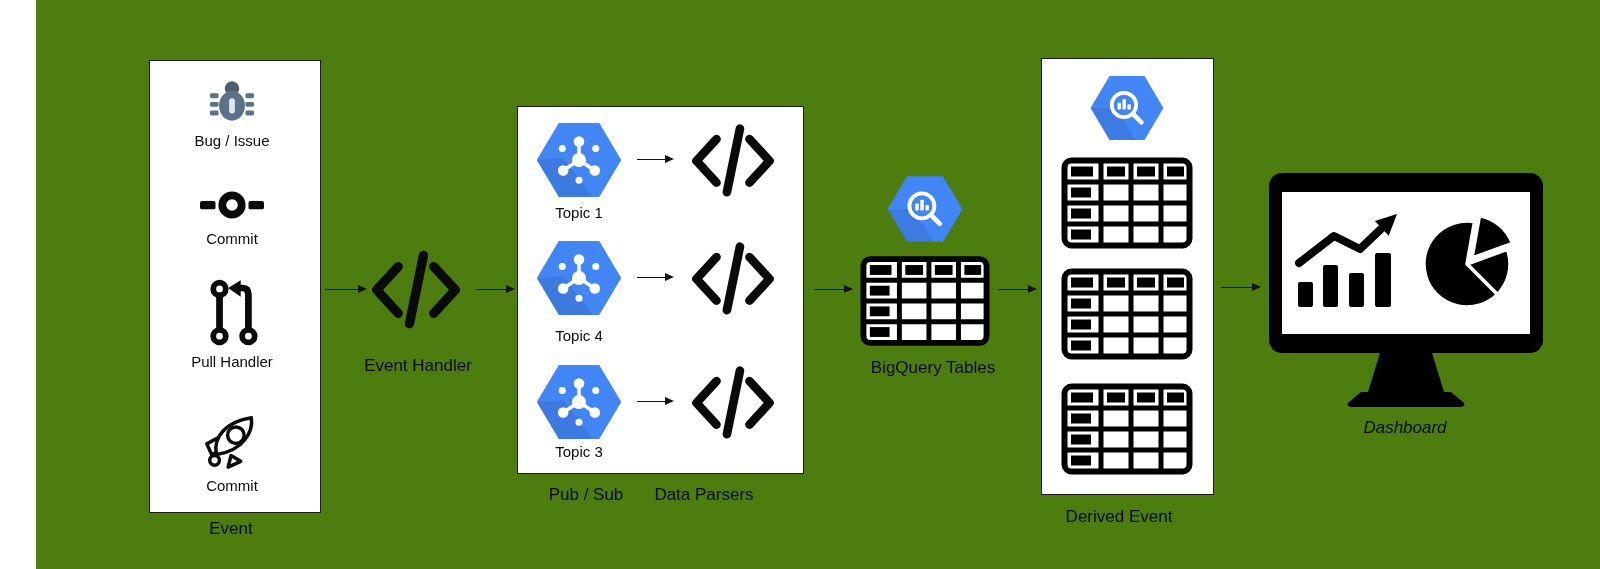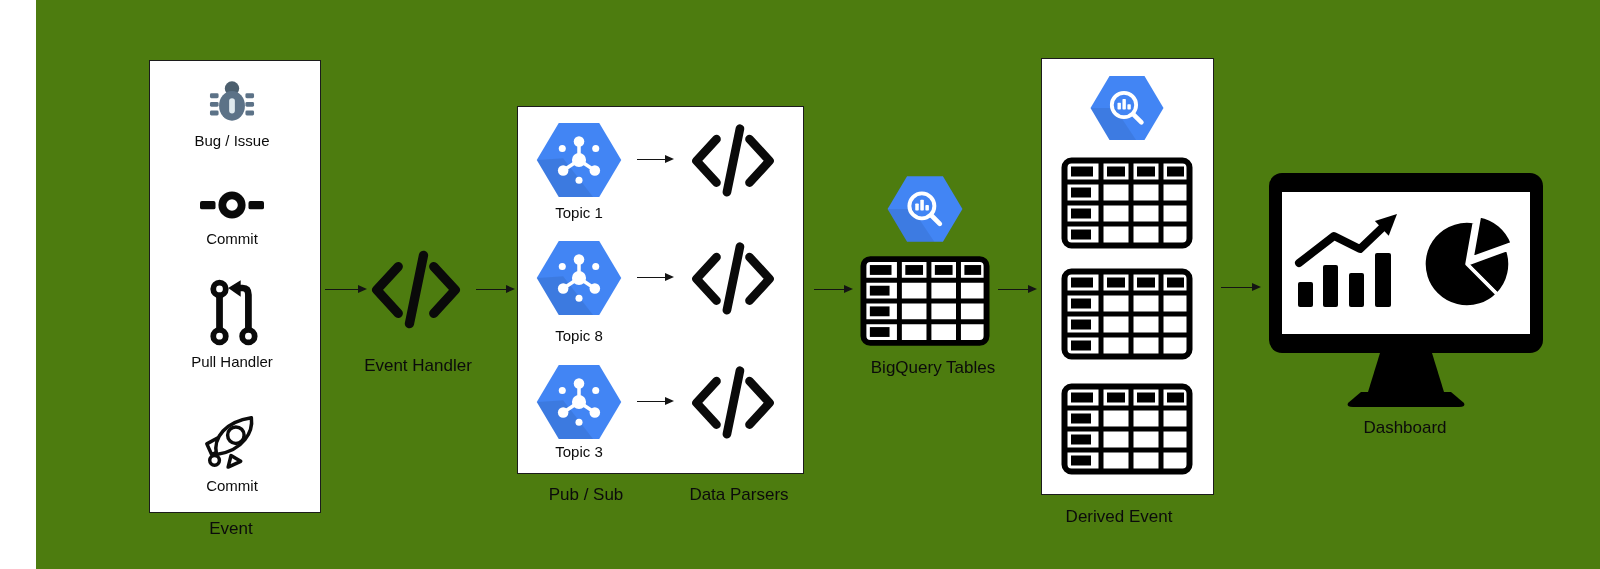--- a/index.html
+++ b/index.html
@@ -143,37 +143,37 @@
     </svg>
   <div class="lbl sm" style="left:453px;top:204px;width:180px;">Topic 1</div>
   <div class="arrow" style="left:601px;top:159px;width:28px;"></div>
   <svg class="abs" style="left:647px;top:120px;" width="100" height="80">
       <use href="#sym-code"></use>
     </svg>
 
   <svg class="abs" style="left:499px;top:239px;" width="88" height="78">
       <use href="#sym-pubsub"></use>
     </svg>
-  <div class="lbl sm" style="left:453px;top:327px;width:180px;">Topic 8</div>
+  <div class="lbl sm" style="left:453px;top:327px;width:180px;">Topic 4</div>
   <div class="arrow" style="left:601px;top:277px;width:28px;"></div>
   <svg class="abs" style="left:647px;top:238px;" width="100" height="80">
       <use href="#sym-code"></use>
     </svg>
 
   <svg class="abs" style="left:499px;top:363px;" width="88" height="78">
       <use href="#sym-pubsub"></use>
     </svg>
   <div class="lbl sm" style="left:453px;top:443px;width:180px;">Topic 3</div>
   <div class="arrow" style="left:601px;top:401px;width:28px;"></div>
   <svg class="abs" style="left:647px;top:362px;" width="100" height="80">
       <use href="#sym-code"></use>
     </svg>
 
   <div class="lbl lg" style="left:460px;top:485px;width:180px;">Pub / Sub</div>
-  <div class="lbl lg" style="left:613px;top:485px;width:180px;">Data Parsers</div>
+  <div class="lbl lg" style="left:578px;top:485px;width:180px;">Data Parsers</div>
 
   <div class="arrow" style="left:778px;top:289px;width:30px;"></div>
 
   <svg class="abs" style="left:850px;top:174px;" width="78" height="70">
       <use href="#sym-bq"></use>
     </svg>
   <svg class="abs" style="left:824px;top:253px;" width="130" height="96">
       <use href="#sym-table"></use>
     </svg>
   <div class="lbl lg" style="left:807px;top:358px;width:180px;">BigQuery Tables</div>
@@ -215,15 +215,15 @@
     <g fill="#000" stroke="#fff" stroke-width="3.5" stroke-linejoin="round">
       <path d="M199 94 L206.5 51.7 A43 43 0 0 1 239.4 79.3 Z" transform="translate(5,-6)"></path>
       <path d="M199 94 L239.4 79.3 A43 43 0 0 1 229.4 124.4 Z"></path>
       <path d="M199 94 L229.4 124.4 A43 43 0 1 1 206.5 51.7 Z"></path>
     </g>
     <g fill="#000">
       <path d="M112 183 L164 183 L176 222 L100 222 Z"></path>
       <path d="M93 222 L183 222 L196 233 Q198 237 191 237 L85 237 Q78 237 80 233 Z"></path>
     </g>
   </svg>
-  <div class="lbl lg" style="left:1269px;top:418px;width:200px;">Dashboard</div>
+  <div class="lbl lg" style="left:1269px;top:418px;width:200px;font-style:italic;">Dashboard</div>
 
 </div>
 
 </body></html>

